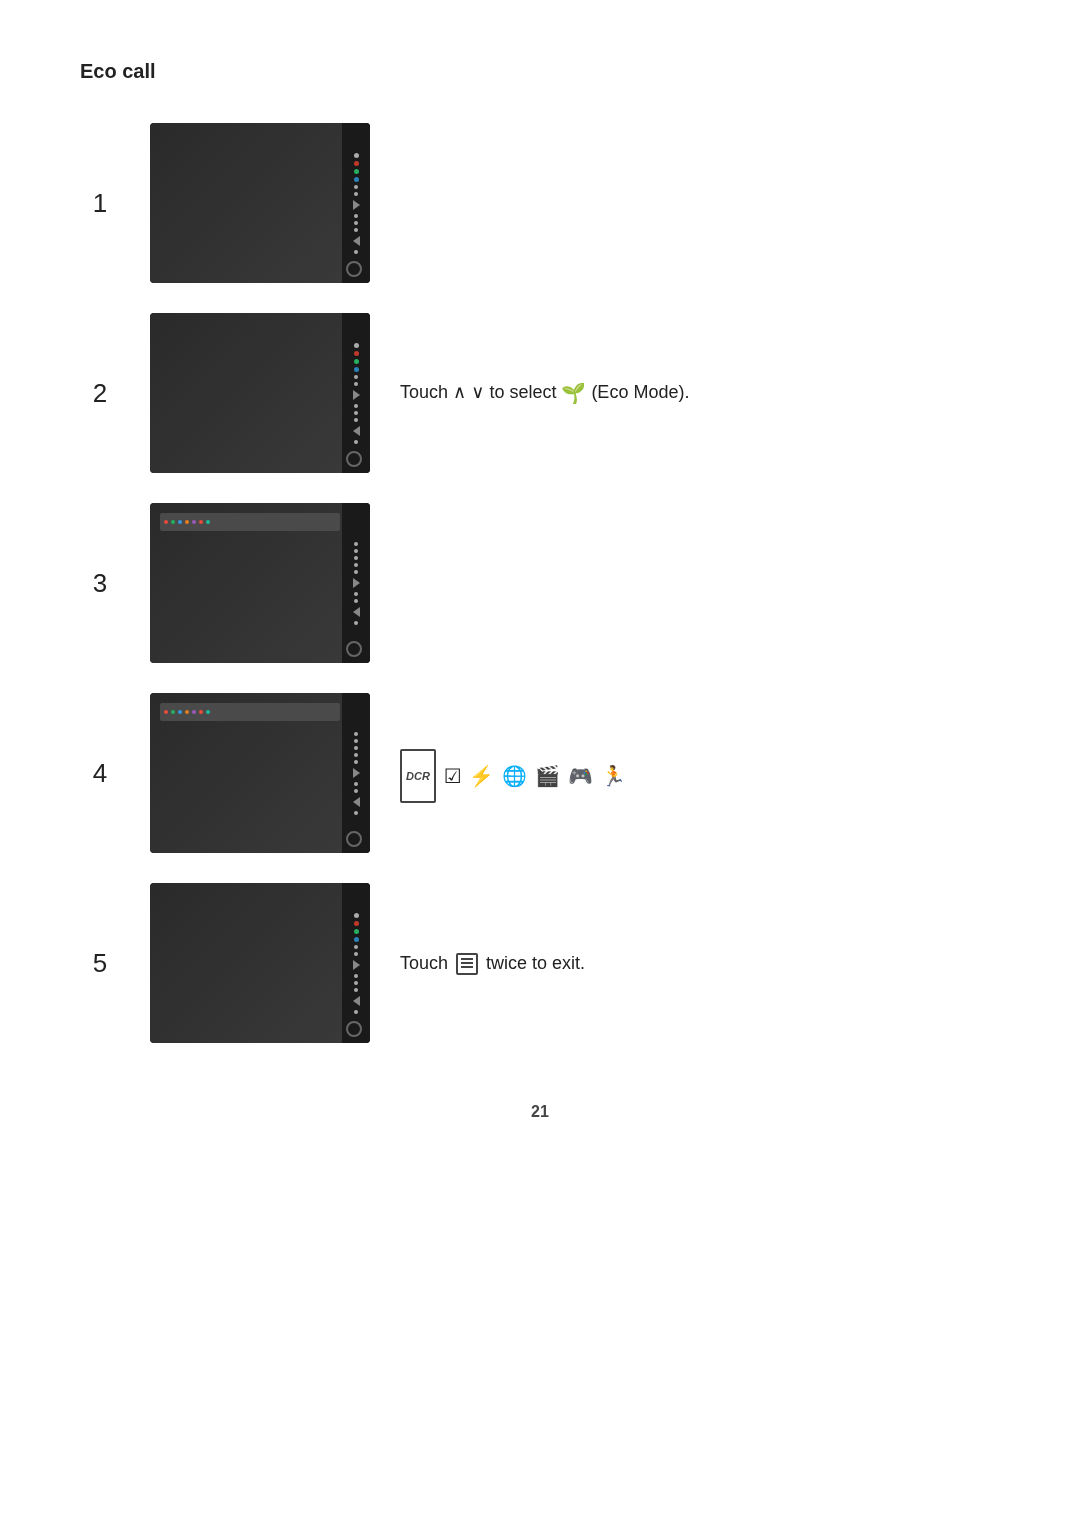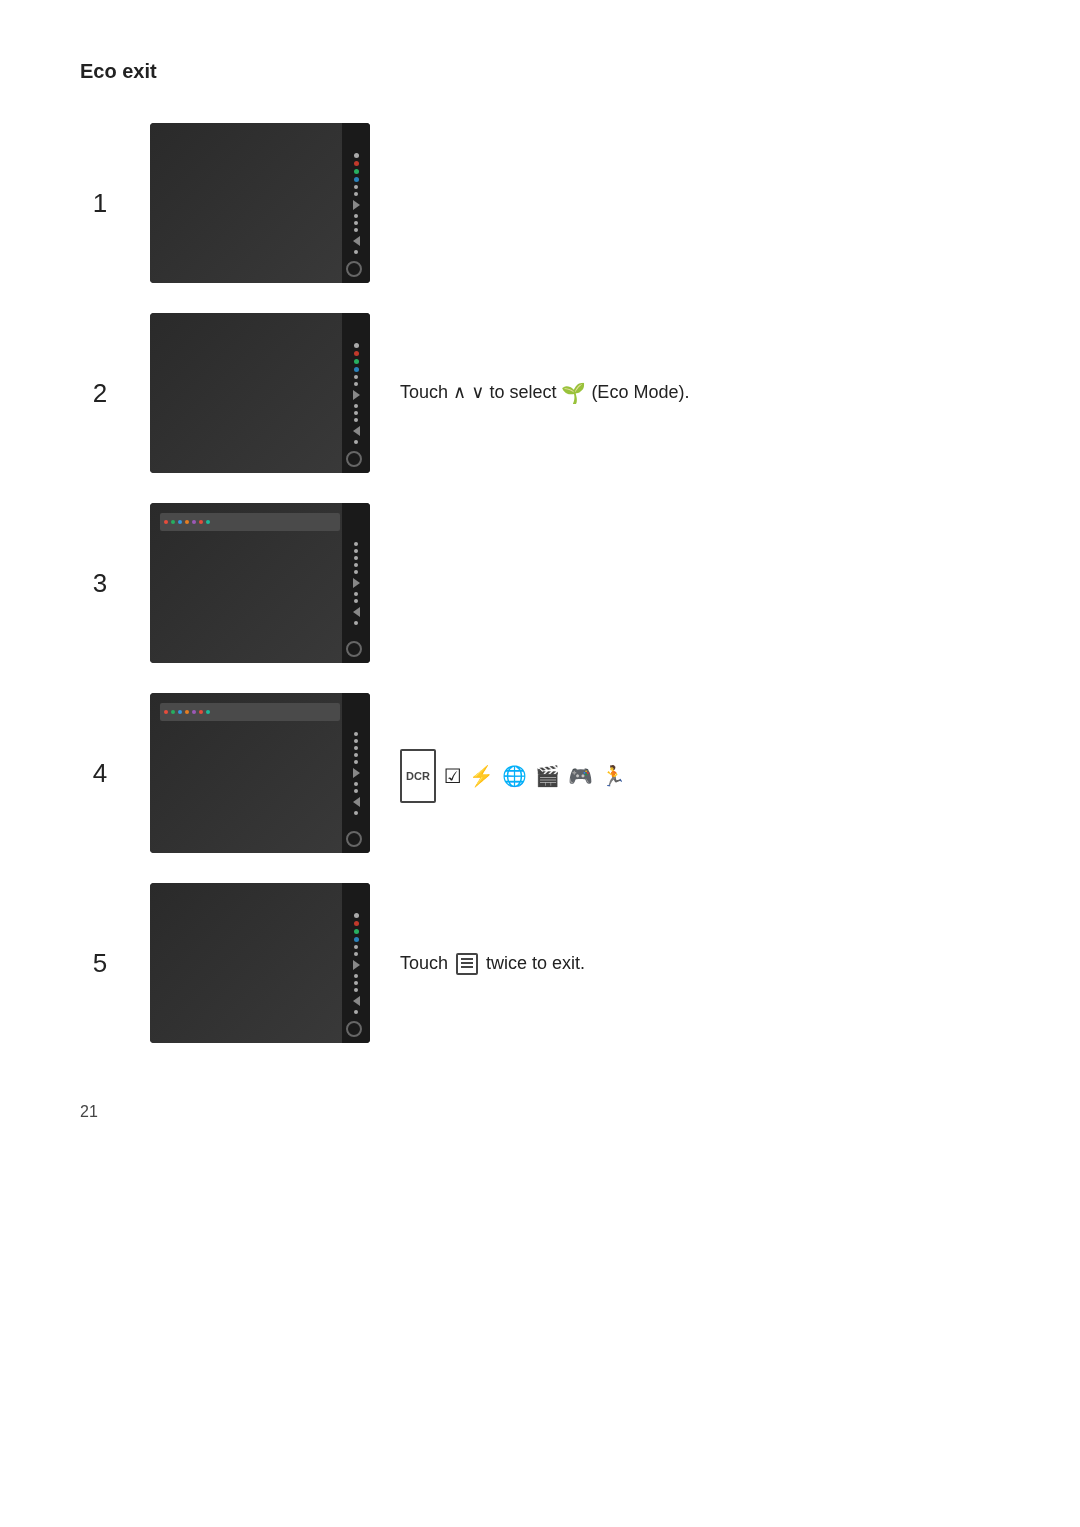--- a/index.html
+++ b/index.html
@@ -158,31 +158,34 @@
     }
     .dcr-box {
       display: inline-block;
       border: 2px solid #444;
       border-radius: 2px;
       padding: 17px 4px;
       font-size: 11px;
       font-weight: bold;
       color: #444;
       vertical-align: middle;
+      font-style: italic;
     }
     .page-number {
+      text-align: center;
       margin-top: 60px;
       font-size: 16px;
       color: #444;
+      font-weight: bold;
     }
   </style>
 </head>
 <body>
 
-<div class="page-title">Eco exit</div>
+<div class="page-title">Eco call</div>
 
 <div class="steps-container">
 
   <div class="step-row">
     <div class="step-number">1</div>
     <div class="monitor-img">
       <div class="monitor-screen">
         <div class="monitor-side-panel">
           <div class="side-dot white"></div>
           <div class="side-dot red"></div>

